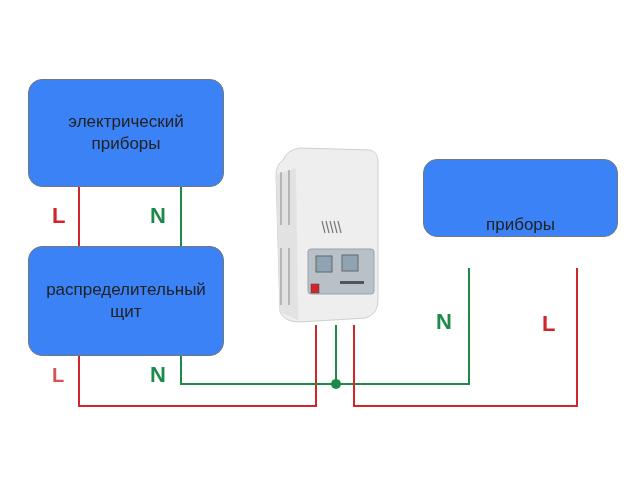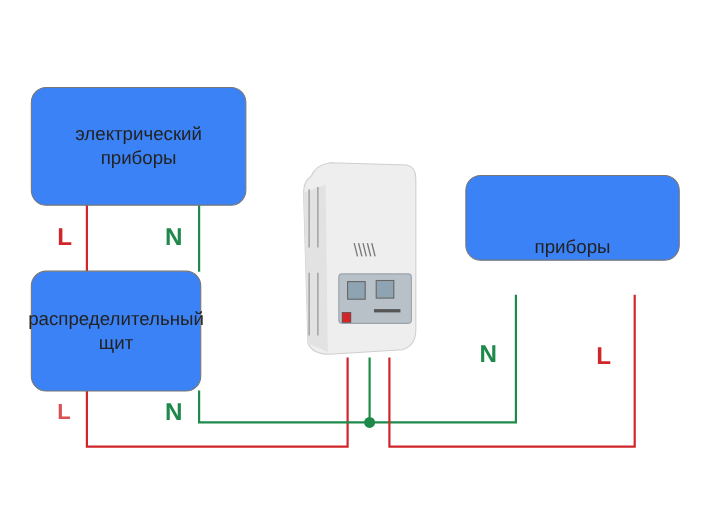--- a/index.html
+++ b/index.html
@@ -52,21 +52,21 @@
   </g>
 </svg>
 
 <div class="box" style="left:28px; top:79px; width:196px; height:108px;">
   <div>
     <div>электрический</div>
     <div>приборы</div>
   </div>
 </div>
 
-<div class="box" style="left:28px; top:246px; width:155px; height:110px;">
+<div class="box" style="left:28px; top:246px; width:196px; height:110px;">
   <div>
     <div>распределительный</div>
     <div>щит</div>
   </div>
 </div>
 
 <div class="box" style="left:423px; top:159px; width:195px; height:78px;align-items:flex-end;">
   <div>
     <div>приборы</div>
   </div>

